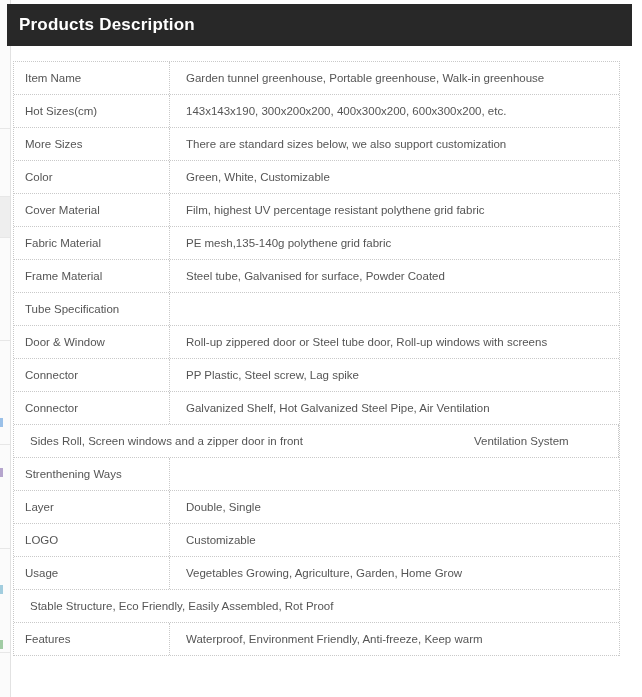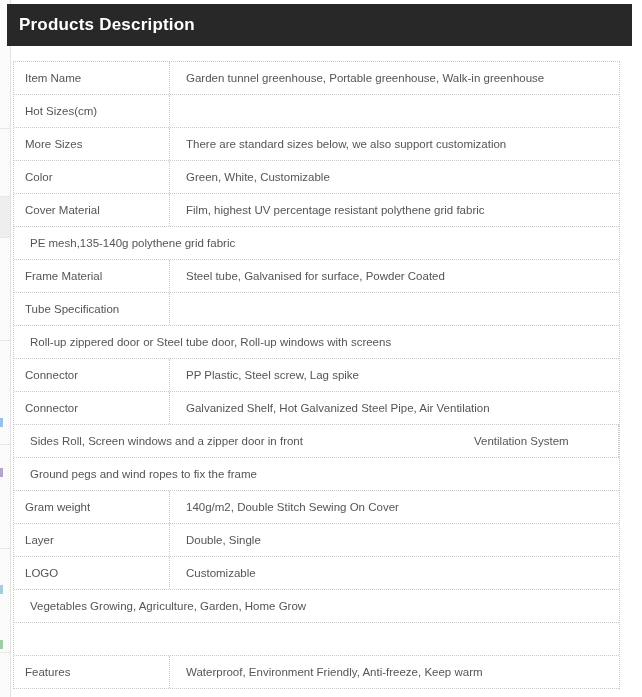--- a/index.html
+++ b/index.html
@@ -90,92 +90,93 @@
 </div>
 
 <div class="spec-table" id="spec-table">
   <div class="row">
     <div class="cell label">Item Name</div>
     <div class="cell value">Garden tunnel greenhouse, Portable greenhouse, Walk-in greenhouse</div>
   </div>
 
   <div class="row">
     <div class="cell label">Hot Sizes(cm)</div>
+    <div class="cell value">143x143x190, 300x200x200, 400x300x200, 600x300x200, etc.</div>
   </div>
 
   <div class="row">
     <div class="cell label">More Sizes</div>
     <div class="cell value">There are standard sizes below, we also support customization</div>
   </div>
 
   <div class="row">
     <div class="cell label">Color</div>
     <div class="cell value">Green, White, Customizable</div>
   </div>
 
   <div class="row">
     <div class="cell label">Cover Material</div>
     <div class="cell value">Film, highest UV percentage resistant polythene grid fabric</div>
   </div>
 
   <div class="row">
+    <div class="cell label">Fabric Material</div>
     <div class="cell value">PE mesh,135-140g polythene grid fabric</div>
   </div>
 
   <div class="row">
     <div class="cell label">Frame Material</div>
     <div class="cell value">Steel tube, Galvanised for surface, Powder Coated</div>
   </div>
 
   <div class="row">
     <div class="cell label">Tube Specification</div>
   </div>
 
   <div class="row">
+    <div class="cell label">Door &amp; Window</div>
     <div class="cell value">Roll-up zippered door or Steel tube door, Roll-up windows with screens</div>
   </div>
 
   <div class="row">
     <div class="cell label">Connector</div>
     <div class="cell value">PP Plastic, Steel screw, Lag spike</div>
   </div>
 
   <div class="row">
     <div class="cell label">Connector</div>
     <div class="cell value">Galvanized Shelf, Hot Galvanized Steel Pipe, Air Ventilation</div>
   </div>
 
   <div class="row">
     <div class="cell value">Sides Roll, Screen windows and a zipper door in front</div>
     <div class="cell label">Ventilation System</div>
   </div>
 
   <div class="row">
-    <div class="cell value">Ground pegs and wind ropes to fix the frame</div>
+    <div class="cell label">Strenthening Ways</div>
   </div>
 
-  <div class="row">
-    <div class="cell label">Gram weight</div>
-    <div class="cell value">140g/m2, Double Stitch Sewing On Cover</div>
-  </div>
 
   <div class="row">
     <div class="cell label">Layer</div>
     <div class="cell value">Double, Single</div>
   </div>
 
   <div class="row">
     <div class="cell label">LOGO</div>
     <div class="cell value">Customizable</div>
   </div>
 
   <div class="row">
+    <div class="cell label">Usage</div>
     <div class="cell value">Vegetables Growing, Agriculture, Garden, Home Grow</div>
   </div>
 
   <div class="row">
+    <div class="cell value">Stable Structure, Eco Friendly, Easily Assembled, Rot Proof</div>
   </div>
 
   <div class="row">
     <div class="cell label">Features</div>
     <div class="cell value">Waterproof, Environment Friendly, Anti-freeze, Keep warm</div>
   </div>
 </div>
 
 </body></html>

